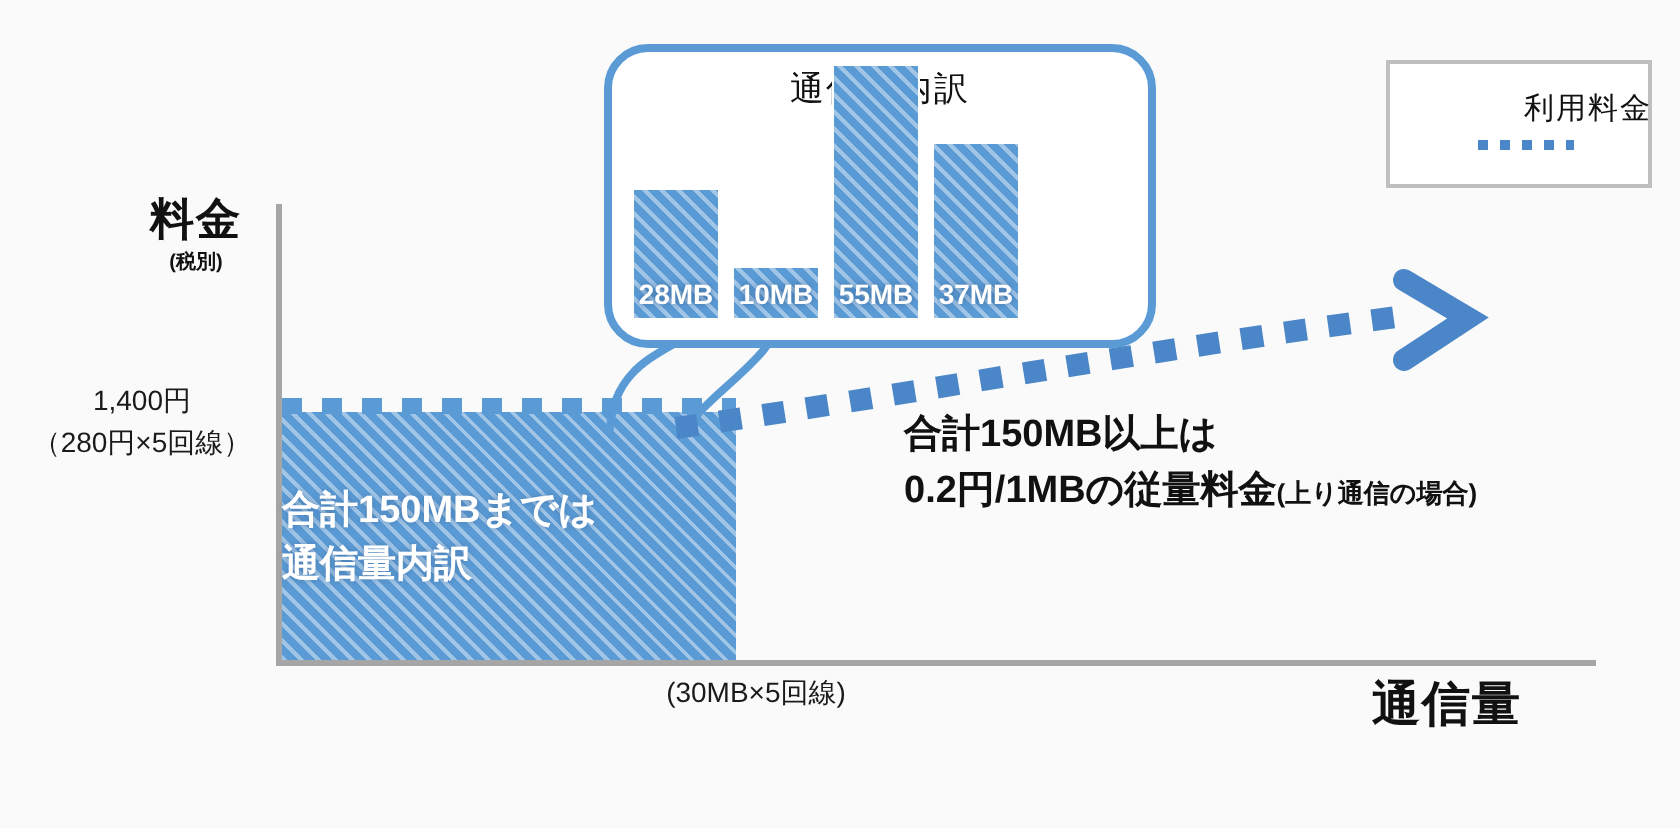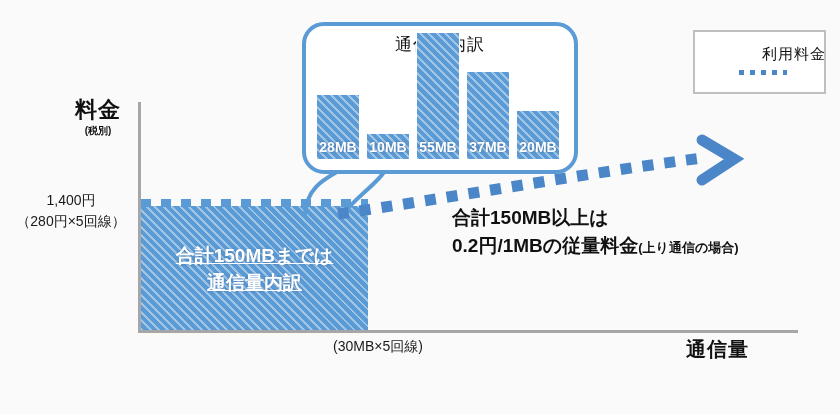--- a/index.html
+++ b/index.html
@@ -54,21 +54,21 @@
     width: 72px;
     text-align: center;
     font-size: 10px;
     font-weight: bold;
     color: #111111;
   }
   .x-title {
     position: absolute;
     left: 686px;
     top: 336px;
-    font-size: 20px;
+    font-size: 24px;
     font-weight: bold;
     color: #111111;
     letter-spacing: 1px;
   }
 
   
   .y-tick {
     position: absolute;
     left: 6px;
     top: 190px;
@@ -118,27 +118,26 @@
         #5b9bd5 0px,
         #5b9bd5 10px,
         rgba(0,0,0,0) 10px,
         rgba(0,0,0,0) 20px);
   }
   .flat-label {
     position: absolute;
     left: 141px;
     top: 242px;
     width: 227px;
-    text-align: center;
+    text-align: left;
     font-size: 19px;
     font-weight: bold;
     color: #ffffff;
     line-height: 27px;
     text-shadow: 0 0 3px rgba(60,100,150,0.55);
-    text-decoration: underline;
   }
 
   
   .callout {
     position: absolute;
     left: 302px;
     top: 22px;
     width: 276px;
     height: 152px;
     border: 4px solid #5b9bd5;
@@ -305,23 +304,20 @@
     </div>
     <div class="bar" style="left:50px; width:44px; height:27px;">
       <span class="bar-label">10MB</span>
     </div>
     <div class="bar" style="left:100px; width:44px; height:128px;">
       <span class="bar-label">55MB</span>
     </div>
     <div class="bar" style="left:150px; width:44px; height:89px;">
       <span class="bar-label">37MB</span>
     </div>
-    <div class="bar" style="left:200px; width:44px; height:50px;">
-      <span class="bar-label">20MB</span>
-    </div>
   </div>
 
   <svg class="arrow-svg" viewBox="0 0 420 82">
     <path d="M 8 74 C 120 58, 250 34, 372 18" fill="none" stroke="#4a86c8" stroke-width="11" stroke-dasharray="11 11" stroke-linecap="butt"></path>
     <path d="M 372 0 L 404 19 L 372 40" fill="none" stroke="#4a86c8" stroke-width="11" stroke-linecap="round" stroke-linejoin="miter"></path>
   </svg>
 
   <div class="metered-note">
     <div>合計150MB以上は</div>
     <div>

